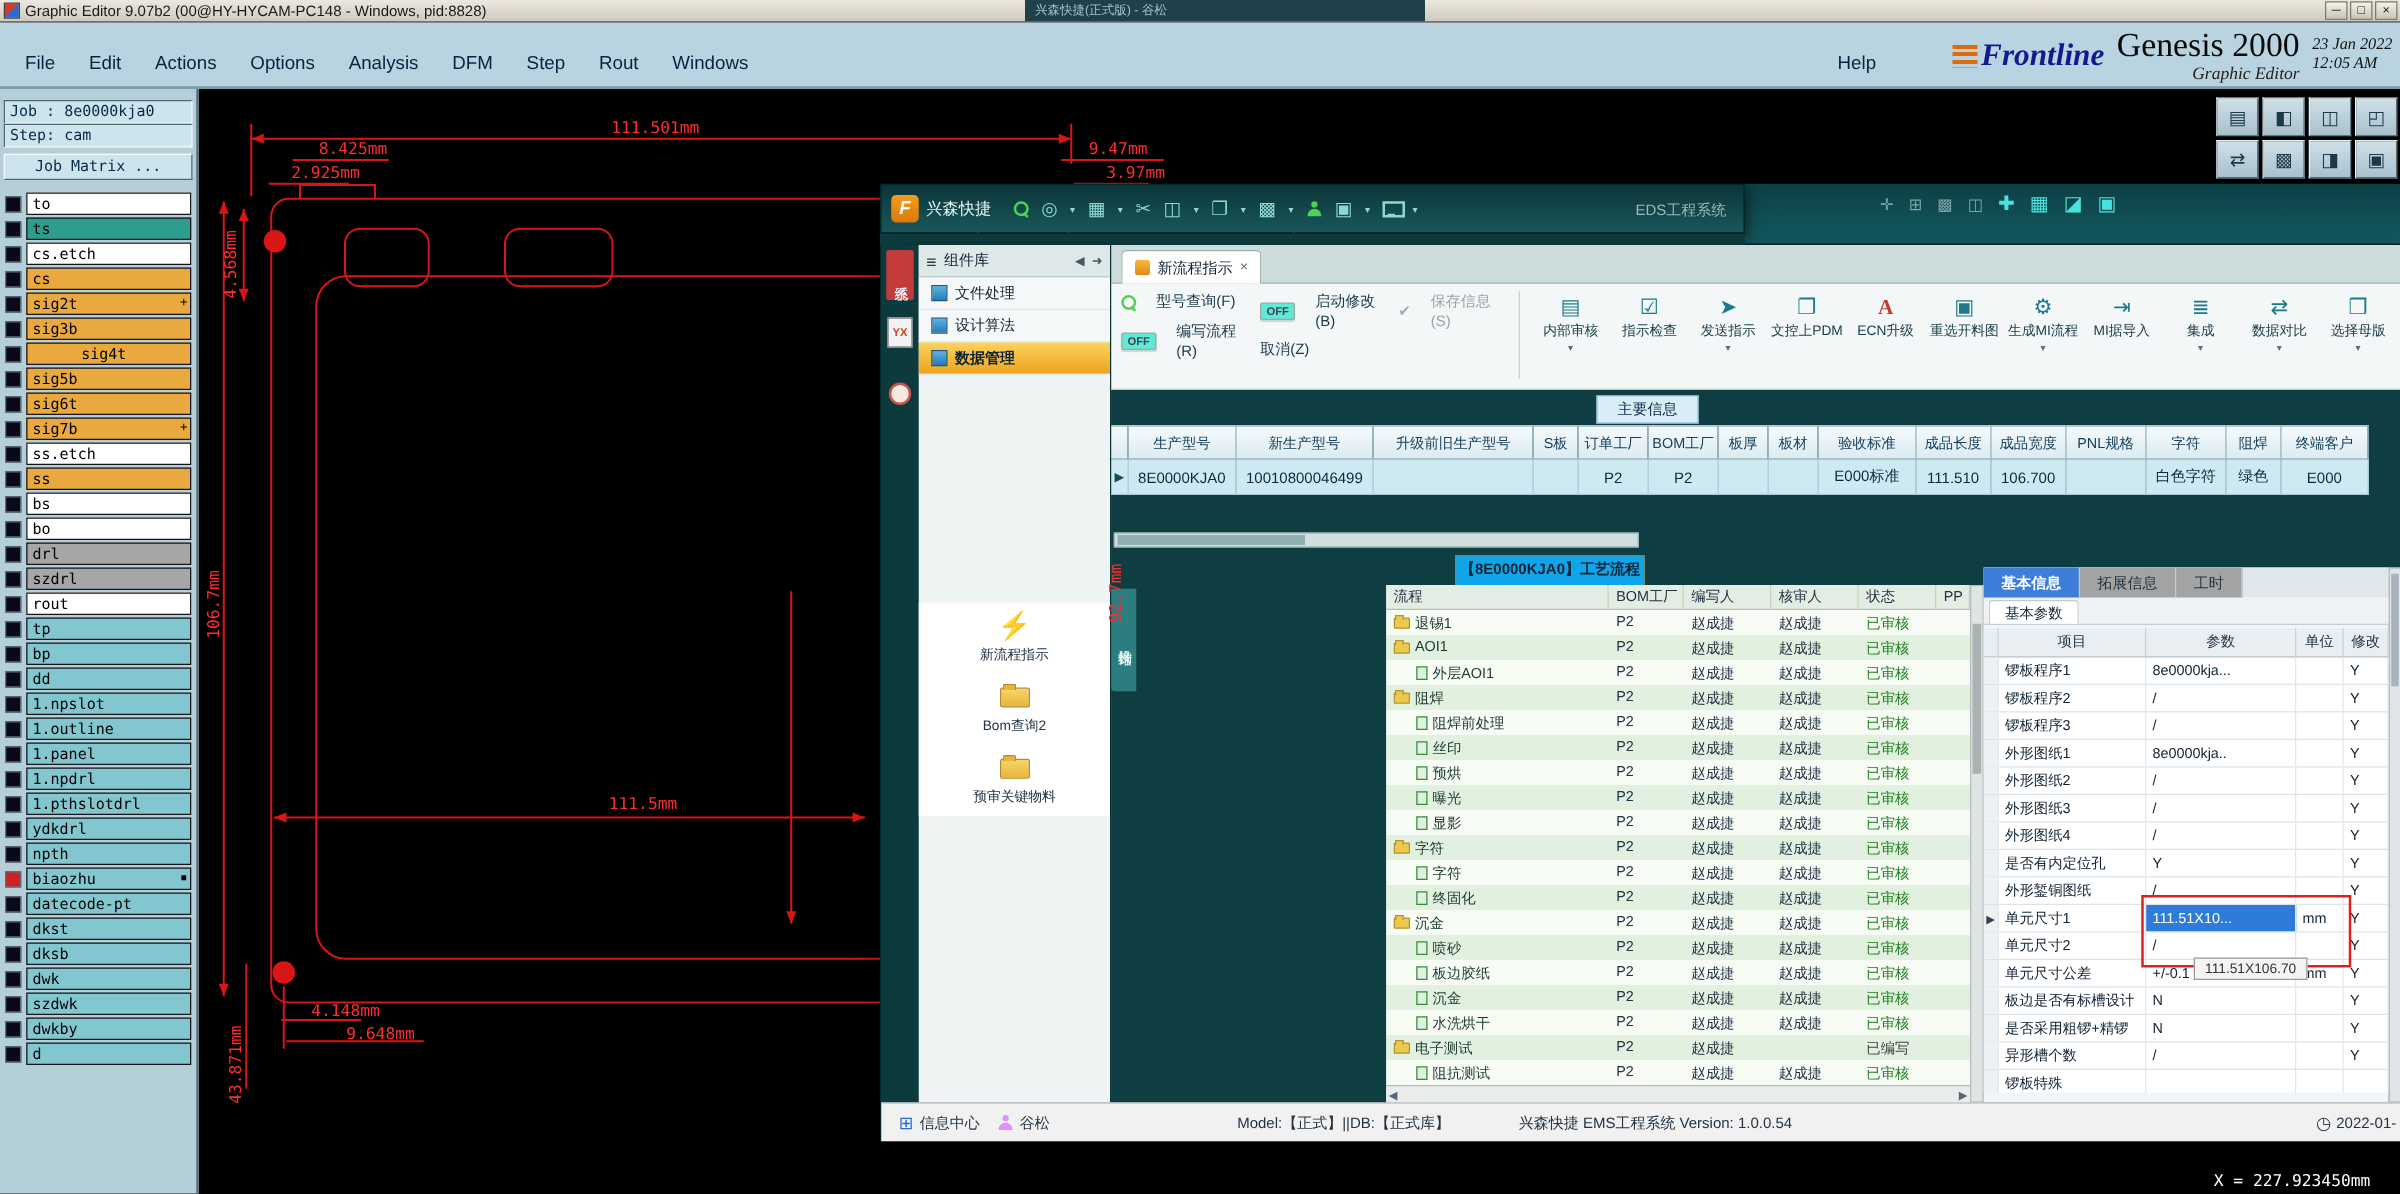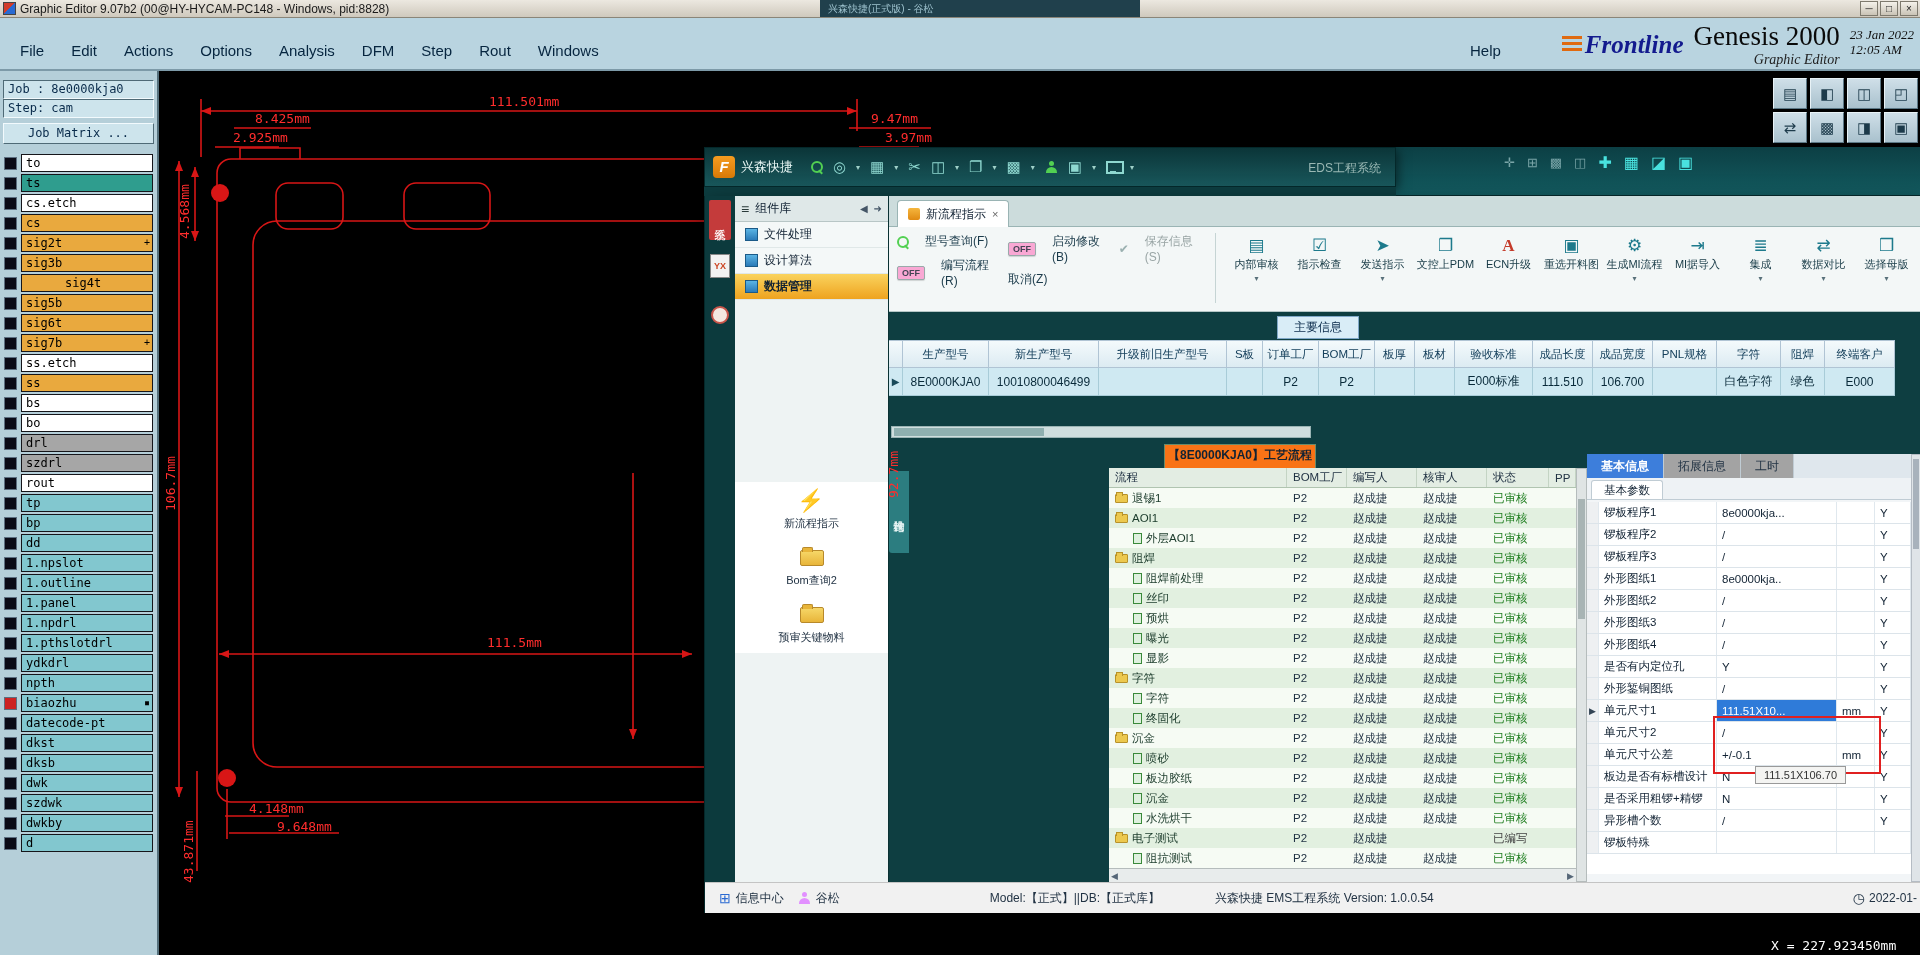--- a/index.html
+++ b/index.html
@@ -100,21 +100,21 @@
 
   #main{position:absolute;left:184px;top:0;width:1032px;height:686px;background:#0e3e41}
   #etabbar{position:absolute;left:0;top:0;width:1032px;height:31px;background:#ccdcdc;border-bottom:1px solid #9ab4b4}
   #etab{position:absolute;left:8px;top:4px;height:27px;background:#fff;border:1px solid #9ab4b4;border-bottom:none;border-radius:4px 4px 0 0;display:flex;align-items:center;gap:6px;padding:0 10px;font-size:12px;color:#123}
   #etab-ic{width:12px;height:12px;background:linear-gradient(#f5b63e,#e08a12);border-radius:2px}
   #etab-x{color:#666;font-size:11px}
 
   #ribbon{position:absolute;left:0;top:31px;width:1032px;height:85px;background:#f3f7f7;border-bottom:1px solid #b5c6c6;display:flex;align-items:flex-start;padding:6px 4px 0 8px}
   .rcol{display:flex;flex-direction:column;gap:7px;margin-right:14px}
   .rrow{display:flex;align-items:center;gap:16px;font-size:12px;color:#1a3a4a}
-  .off{background:#f9a8d4;border:1px solid #9aa;border-radius:2px;font:bold 9px "Liberation Sans",sans-serif;color:#445;padding:1px 4px;box-shadow:0 1px 1px rgba(0,0,0,.15)}
+  .off{background:#5eead4;border:1px solid #9aa;border-radius:2px;font:bold 9px "Liberation Sans",sans-serif;color:#445;padding:1px 4px;box-shadow:0 1px 1px rgba(0,0,0,.15)}
   .grayed{color:#99a5a5}
   .ck{color:#9ab0b0;font-size:12px}
   #rib-div{width:1px;height:70px;background:#c5d4d4;margin:0 10px 0 2px}
   #rbtns{display:flex;gap:2px}
   .rb-btn{width:61px;text-align:center;padding-top:2px}
   .rb-ic{height:22px;font-size:17px;color:#1d7a8c;line-height:22px}
   .rb-ic.ecn{color:#c43b2a;font-weight:bold;font-family:"Liberation Serif",serif}
   .rb-lb{font-size:11px;color:#173a46;white-space:nowrap;overflow:hidden}
   .rb-dd{font-size:8px;color:#58707a;margin-top:2px}
 
@@ -122,21 +122,21 @@
   #seclabel{position:absolute;left:388px;top:4px;padding:2px 16px;background:#d9edf7;border:1px solid #7fa8c8;font-size:12px;color:#0a2a4a}
 
   #infotable{position:absolute;left:0;top:144px;width:1032px}
   #it-head,#it-row{display:flex;height:28px}
   .it-hc{background:linear-gradient(#f4fafc,#dcebf2);border:1px solid #b0c4d4;border-left:none;font-size:11.5px;color:#16405c;display:flex;align-items:center;justify-content:center;white-space:nowrap;overflow:hidden;flex:none}
   .it-dc{background:#cfe9f2;border:1px solid #a8ccd8;border-left:none;border-top:none;font-size:12px;color:#092a3a;display:flex;align-items:center;justify-content:center;white-space:nowrap;overflow:hidden;flex:none}
   .it-gut{justify-content:center;color:#1a4a5a;font-size:10px}
 
   #hscroll1{position:absolute;left:2px;top:230px;width:420px;height:12px;background:#cfdede;border:1px solid #9ab4b4}
   #hscroll1 .thumb{position:absolute;left:2px;top:1px;width:150px;height:8px;background:#8fb0b0}
-  #flowlabel{position:absolute;left:275px;top:248px;width:152px;height:32px;background:#f97316;border:1px solid #6a8a6a;font:bold 12px "Liberation Sans",sans-serif;color:#123;text-align:center;line-height:20px;white-space:nowrap;overflow:hidden}
+  #flowlabel{position:absolute;left:275px;top:248px;width:152px;height:32px;background:#0ea5e9;border:1px solid #6a8a6a;font:bold 12px "Liberation Sans",sans-serif;color:#123;text-align:center;line-height:20px;white-space:nowrap;overflow:hidden}
 
   #designtab{position:absolute;left:0;top:275px;width:20px;height:82px;background:#2c7d80;color:#eaf6f6;font-size:11px;writing-mode:vertical-rl;text-align:center;line-height:20px;border-radius:0 0 0 3px}
   #greenpanel{position:absolute;left:22px;top:272px;width:198px;height:414px;background:#cfe3cc;border:1px solid #8aa888}
   #hintbtn{position:absolute;left:8px;top:8px;right:8px;height:26px;background:#fff;border:1px solid #9ab;display:flex;align-items:center;gap:6px;padding:0 6px;font-size:11px;color:#234}
   .ic-bubble{width:16px;height:12px;background:#ffd94e;border:1px solid #c8a020;border-radius:3px;position:relative;flex:none}
   .ic-bubble::after{content:"";position:absolute;left:3px;bottom:-4px;border:4px solid transparent;border-top-color:#ffd94e}
 
   #tree{position:absolute;left:220px;top:272px;width:467px;height:414px;background:#fff;overflow:hidden}
   #tree-head{display:flex;height:20px;background:#e3ede3;border-bottom:1px solid #b0c4b0}
   .th-c{font-size:11.5px;color:#234;display:flex;align-items:center;padding-left:6px;border-right:1px solid #c4d4c4;flex:none;white-space:nowrap;overflow:hidden}
@@ -918,20 +918,27 @@
       <div id="rp">
         <div id="rp-tabs">
             <div class="rp-tab act">基本信息</div>
             <div class="rp-tab">拓展信息</div>
             <div class="rp-tab">工时</div>
           </div>
         <div id="rp-subtab">
           <span>基本参数</span>
         </div>
         <div id="params">
+          <div id="p-head">
+              <div class="p-hc" style="width: 12px;"></div>
+              <div class="p-hc" style="width: 118px;">项目</div>
+              <div class="p-hc" style="width: 120px;">参数</div>
+              <div class="p-hc" style="width: 38px;">单位</div>
+              <div class="p-hc" style="width: 36px;">修改</div>
+            </div>
           <div id="p-rows">
               <div class="p-row">
                 <div class="p-c p-gut" style="width: 12px;"></div>
                 <div class="p-c" style="width: 118px;">锣板程序1</div>
                 <div class="p-c p-val" style="width: 120px;">8e0000kja...</div>
                 <div class="p-c" style="width: 38px;"></div>
                 <div class="p-c" style="width: 36px;">Y</div>
               </div>
               <div class="p-row">
                 <div class="p-c p-gut" style="width: 12px;"></div>

